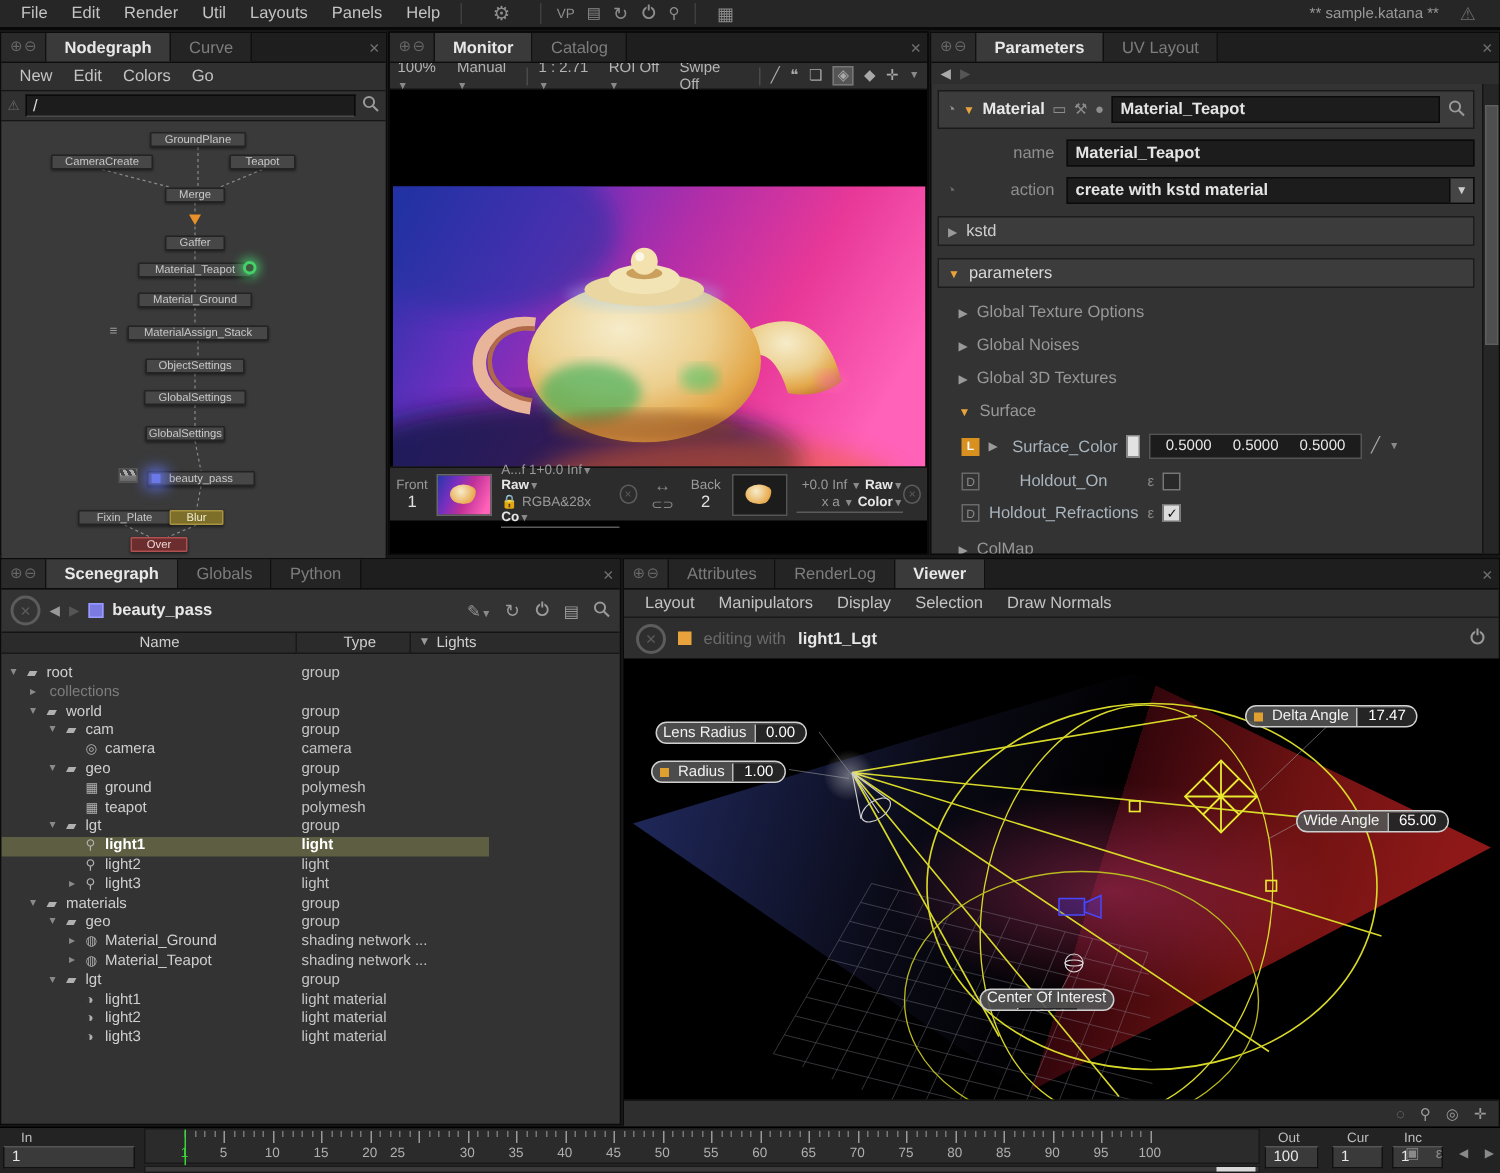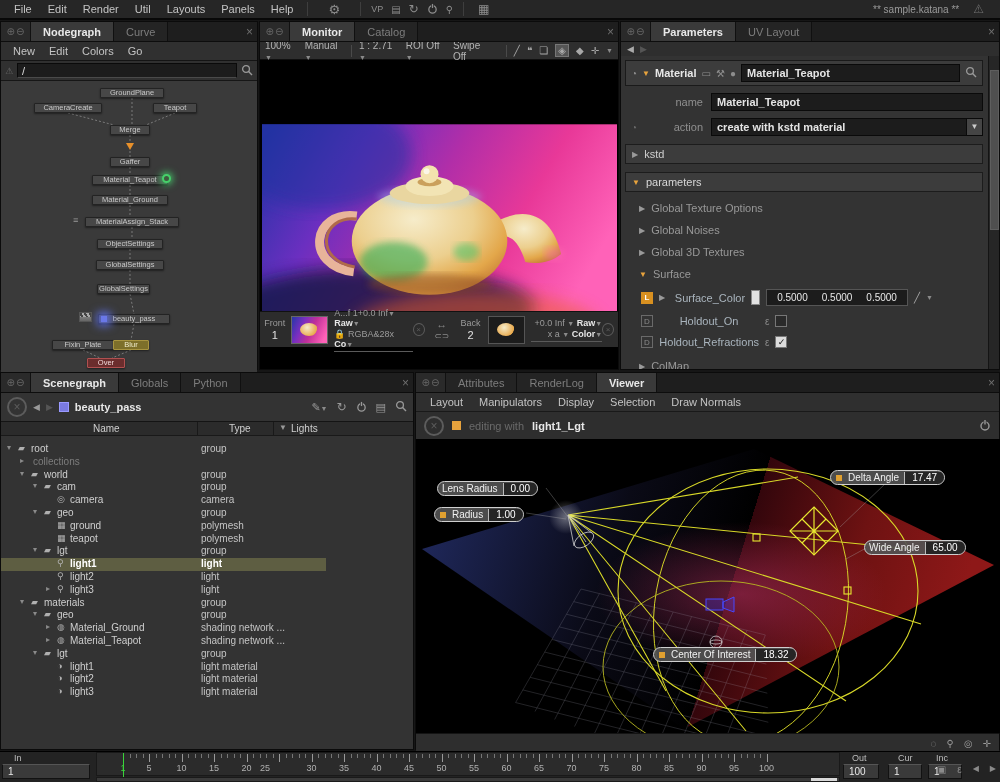--- a/index.html
+++ b/index.html
@@ -692,21 +692,21 @@
           </div>
           <div class="badge" style="left: 414px; top: 31px;">
             <span class="sw"></span>
             <span class="lb">Delta Angle</span>
             <span class="vl">17.47</span>
           </div>
           <div class="badge" style="left: 448px; top: 101px;">
             <span class="lb">Wide Angle</span>
             <span class="vl">65.00</span>
           </div>
-          <div class="badge" style="left: 237px; top: 208px;">
+          <div class="badge" style="left: 237px; top: 220px; flex-direction: column;">
             <span class="sw"></span>
             <span class="lb">Center Of Interest</span>
             <span class="vl">18.32</span>
           </div>
         </div>
     </div>
     <div id="vw-footer">
       <span class="ficons">
         <span>◌</span>
         <span>⚲</span>

